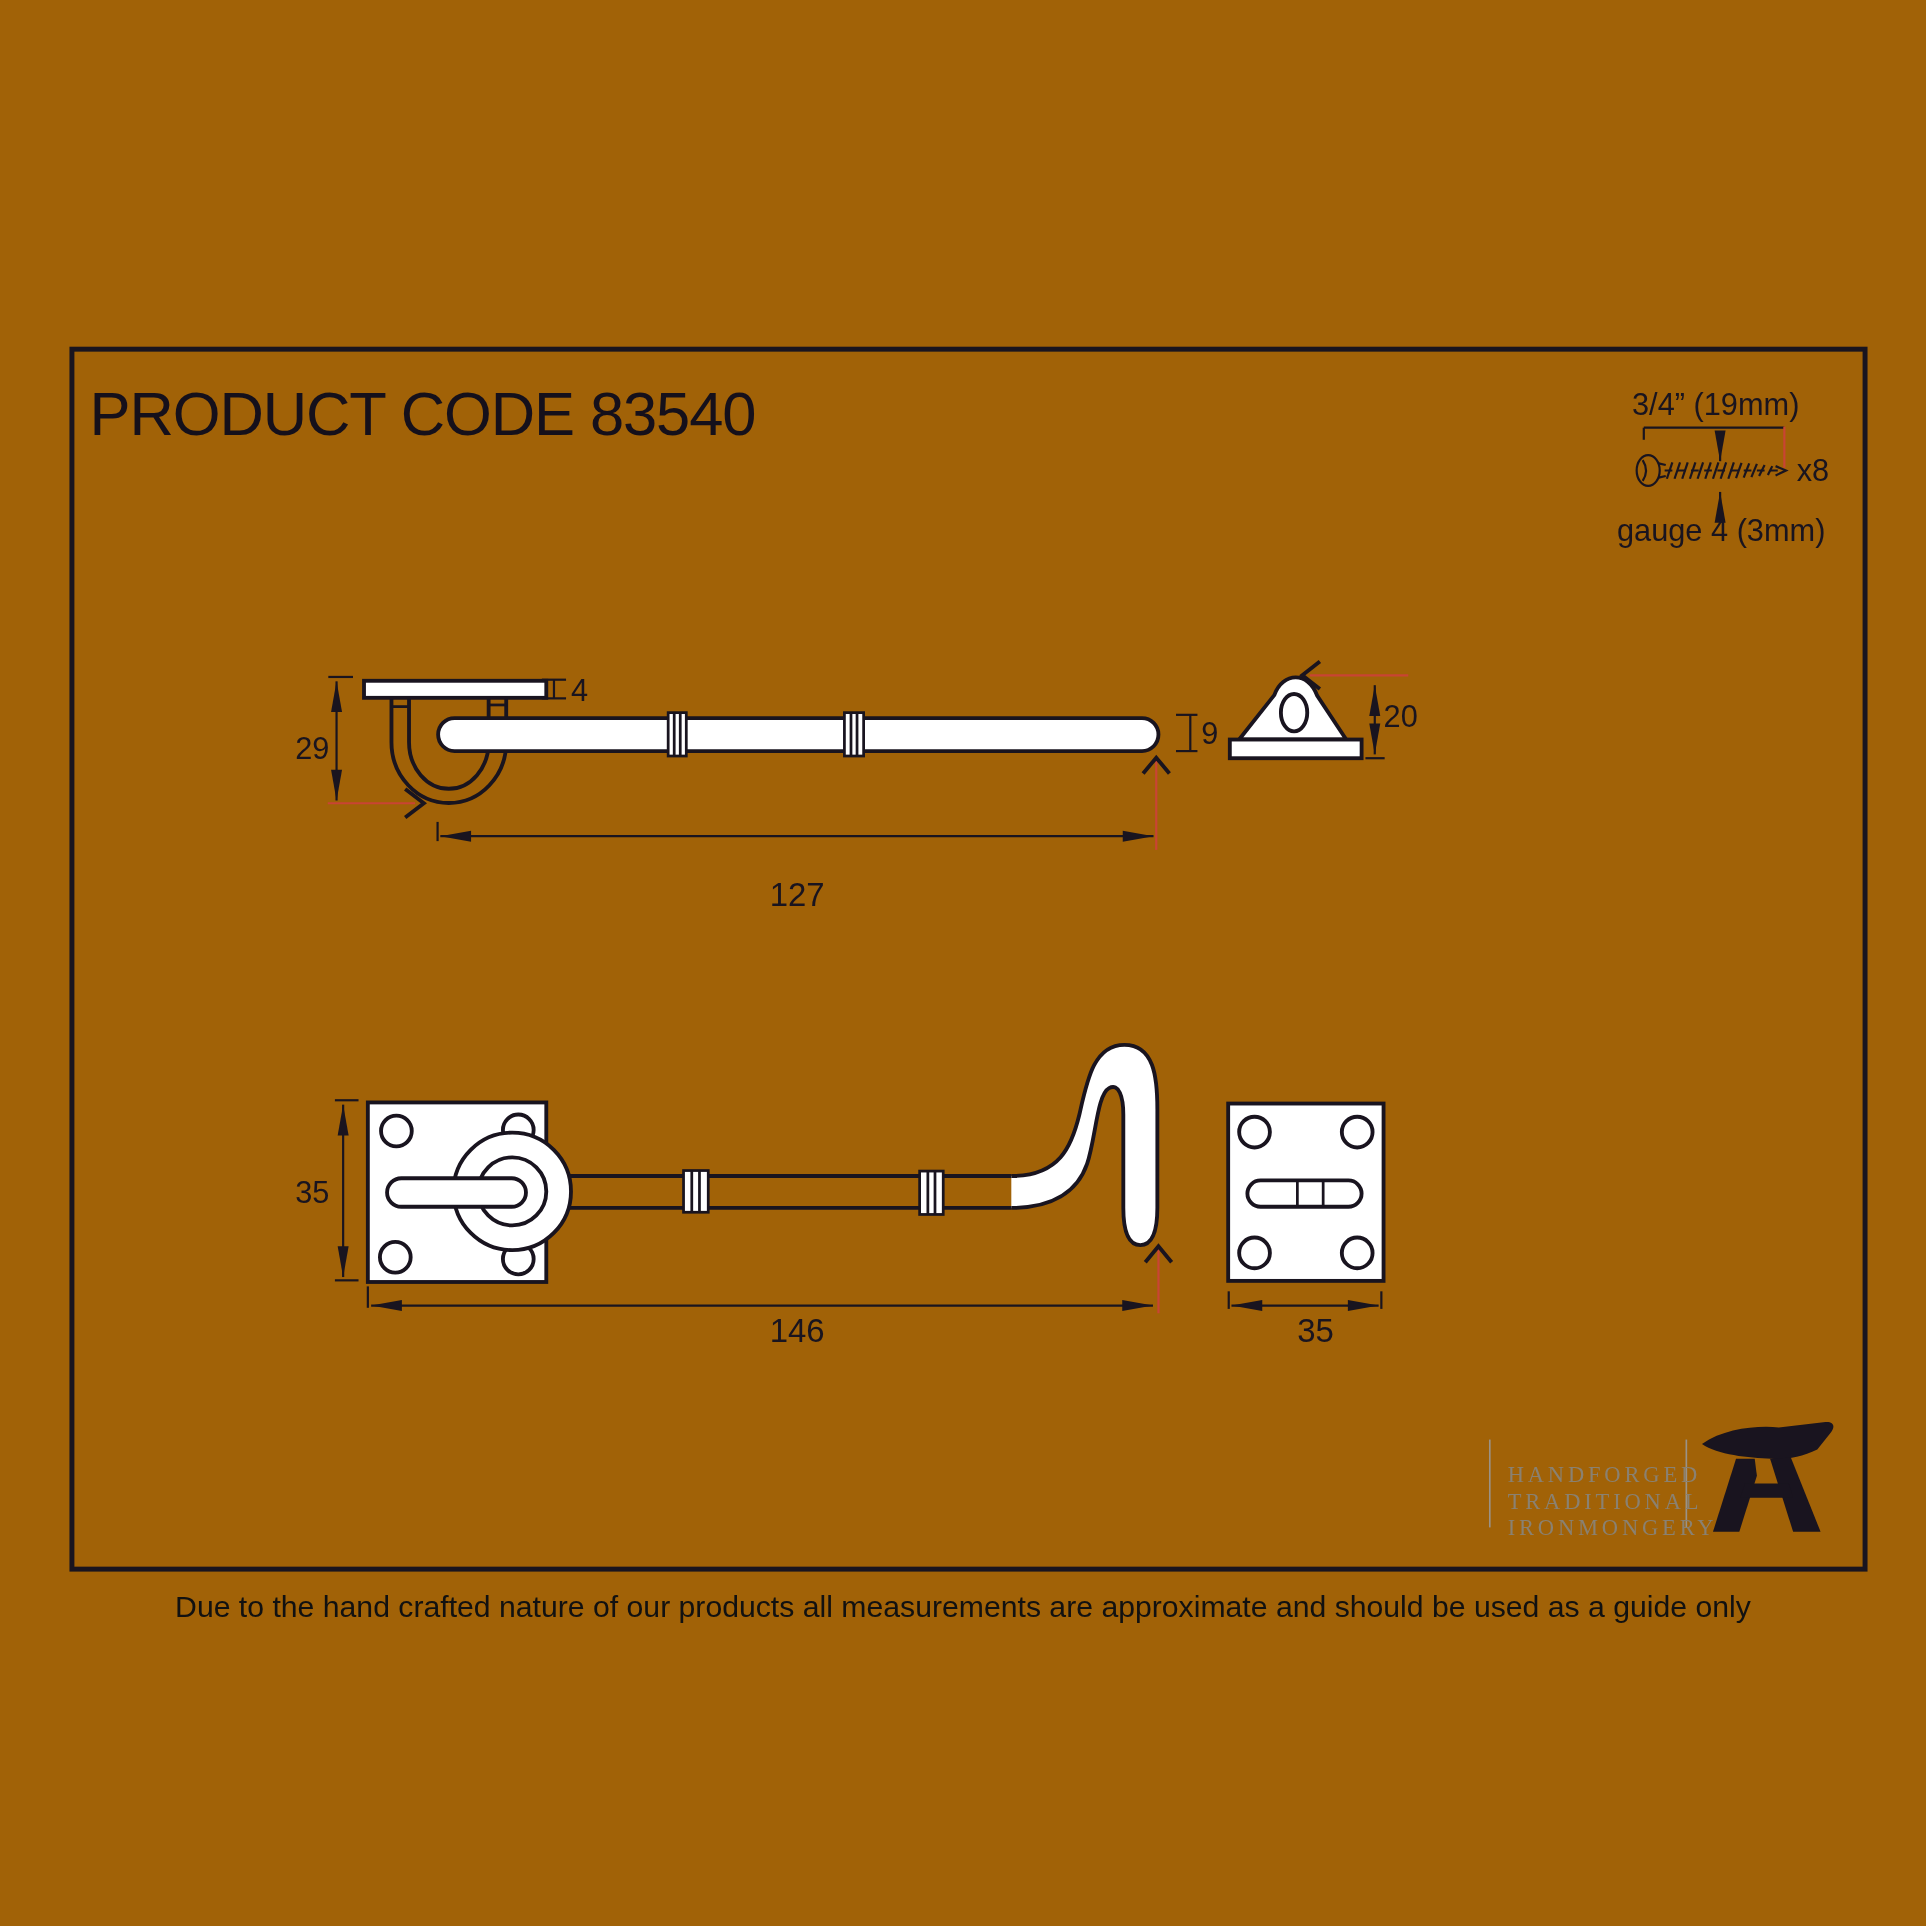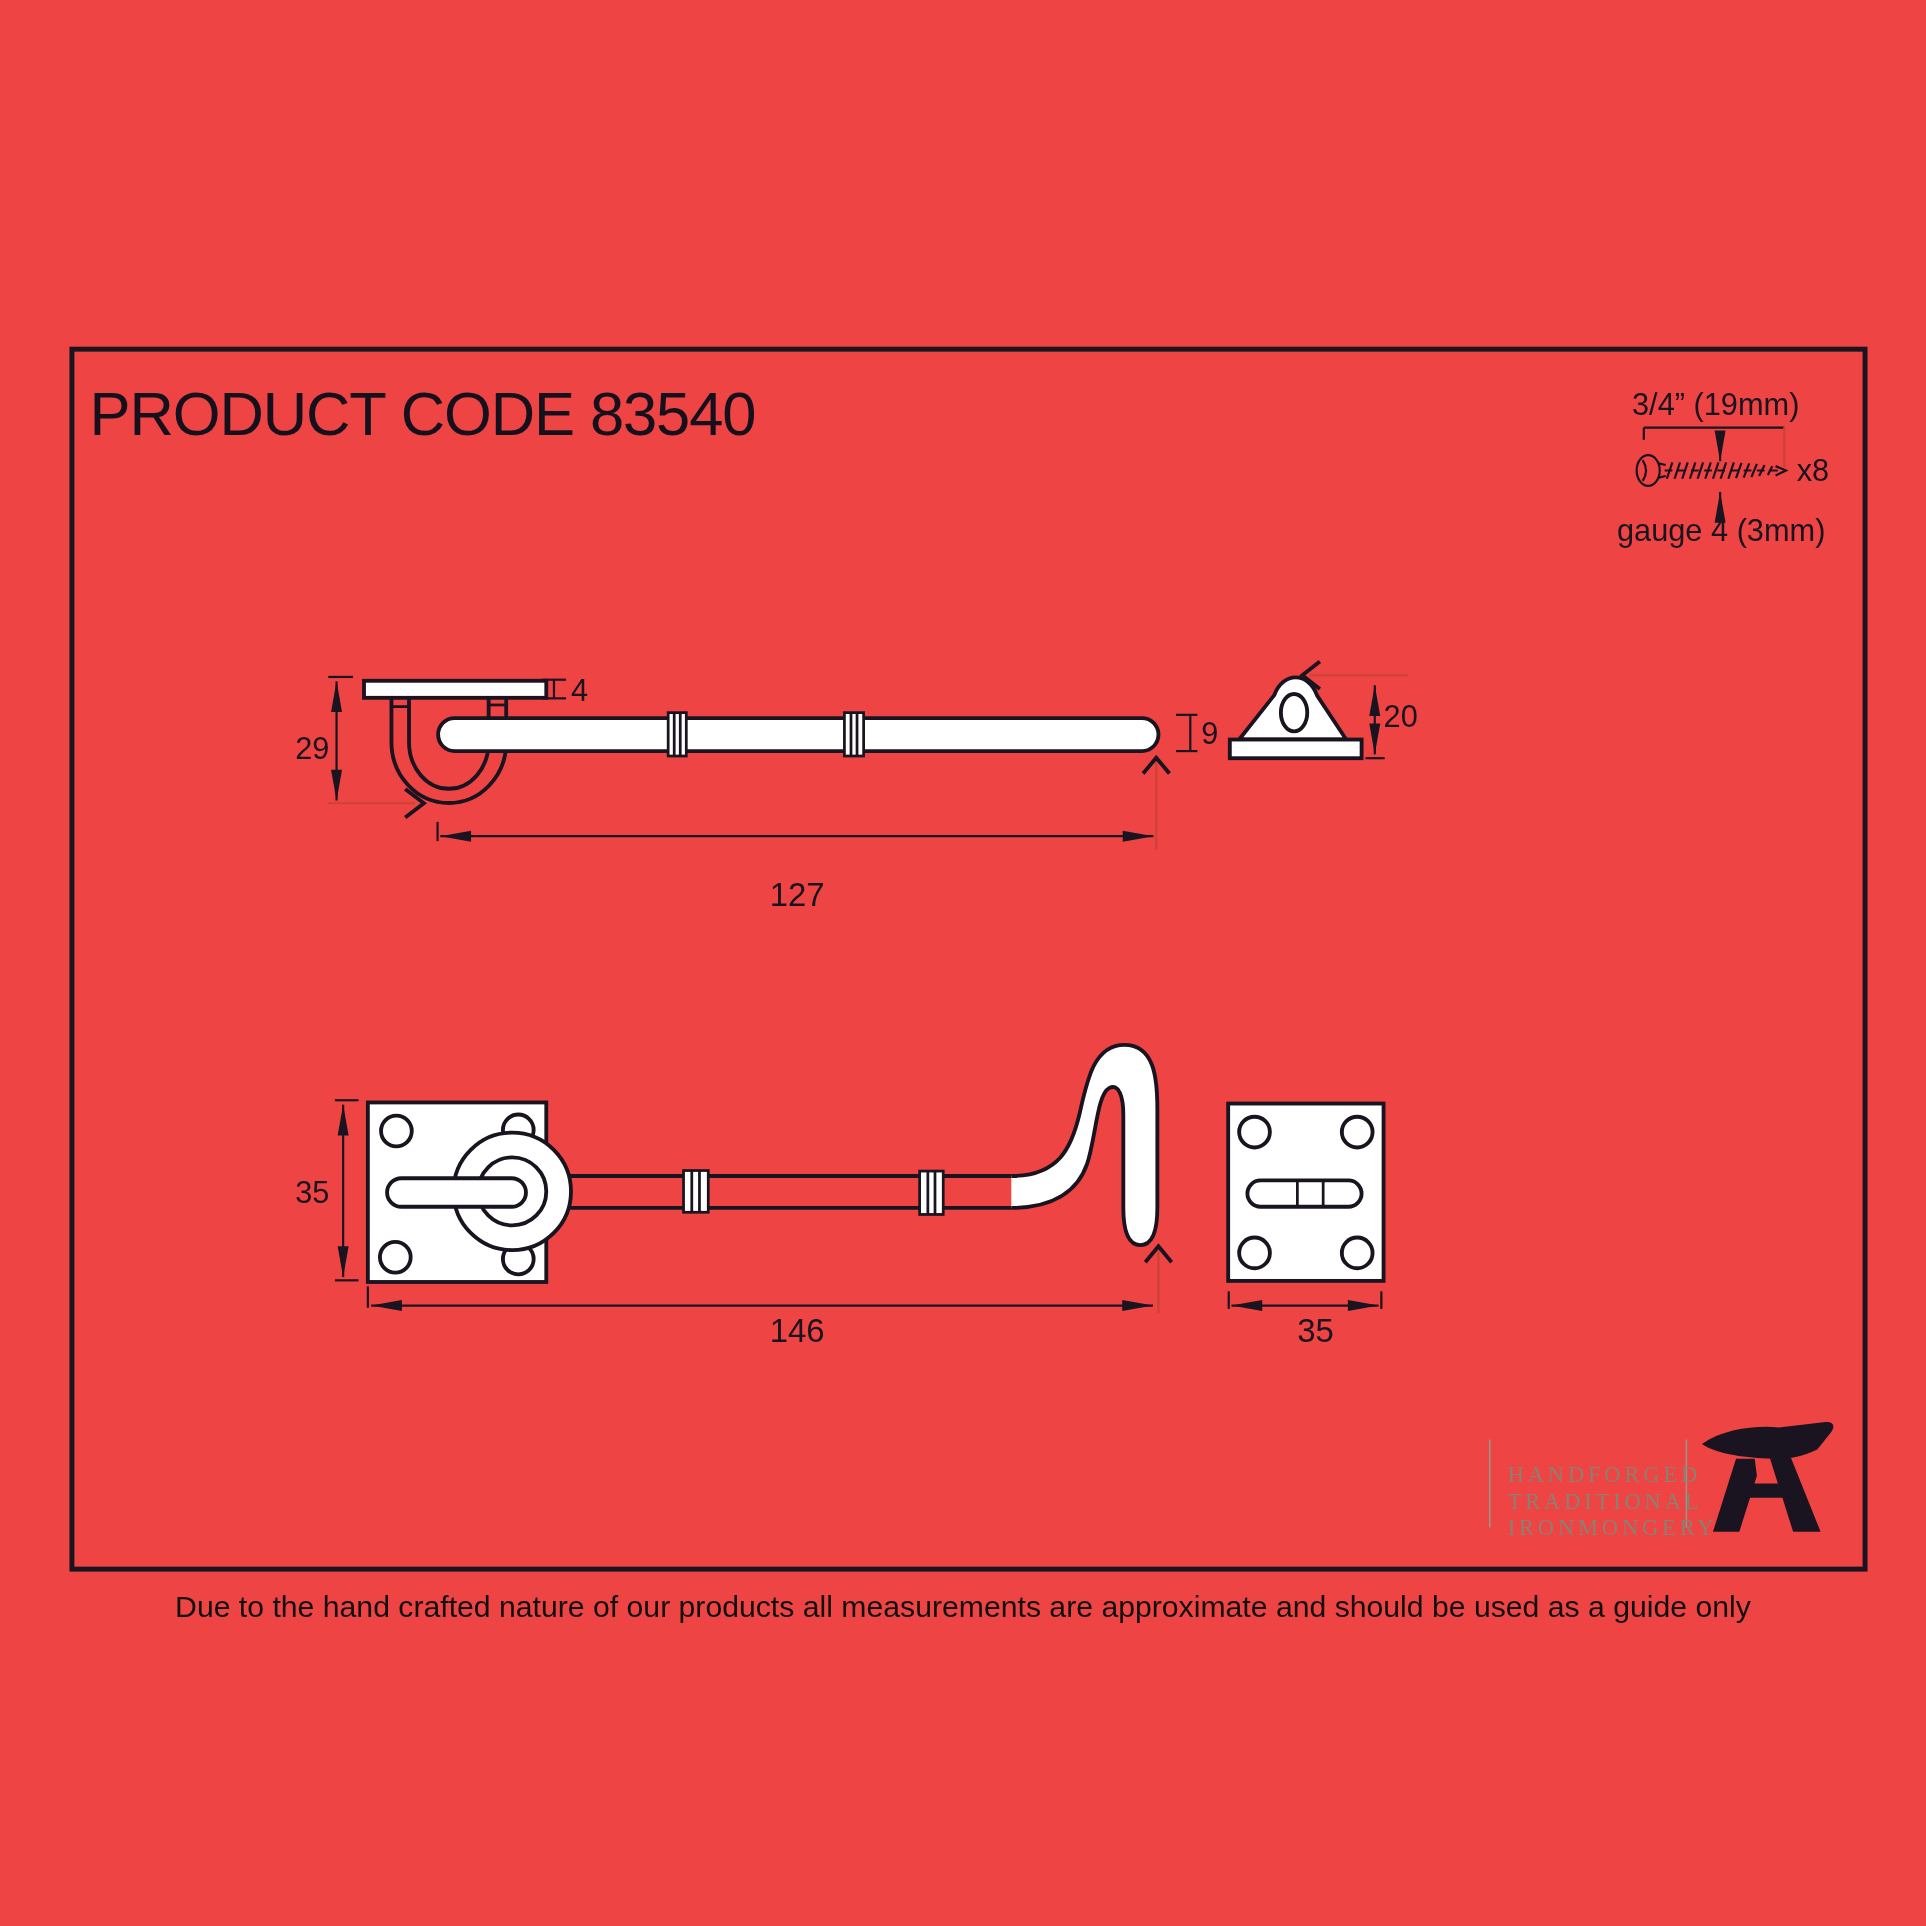--- a/index.html
+++ b/index.html
@@ -1,16 +1,16 @@
 <!DOCTYPE html>
 <html style="font-size:8.8px"><head>
 <meta charset="utf-8">
 <style>
   html,body{margin:0;padding:0;background:#ffffff;}
-  .page{width:1926px;height:1926px;position:relative;background:#ef4444;
+  .page{width:1926px;height:1926px;position:relative;background:#a16207;
         font-family:"Liberation Sans",sans-serif;}
   svg{display:block;}
   .ink{stroke:#19141f;fill:none;}
   .ink-fill{fill:#19141f;stroke:none;}
   .w7{stroke-width:7px;}
   .w5{stroke-width:5px;}
   .w4{stroke-width:4px;}
   .w9{stroke-width:9px;}
   .red{stroke:#c94434;fill:none;stroke-width:4px;}
   .whitefill{fill:#ffffff;stroke:#19141f;}

